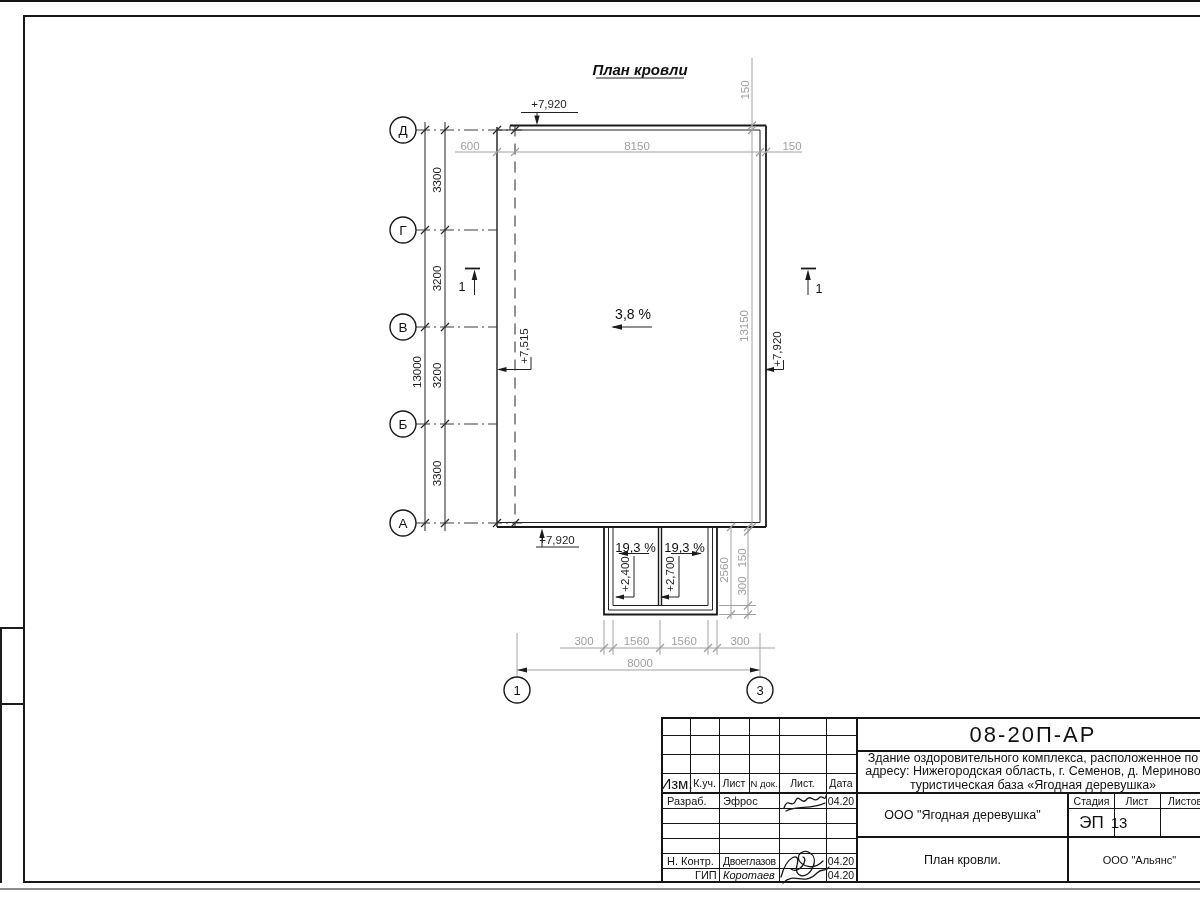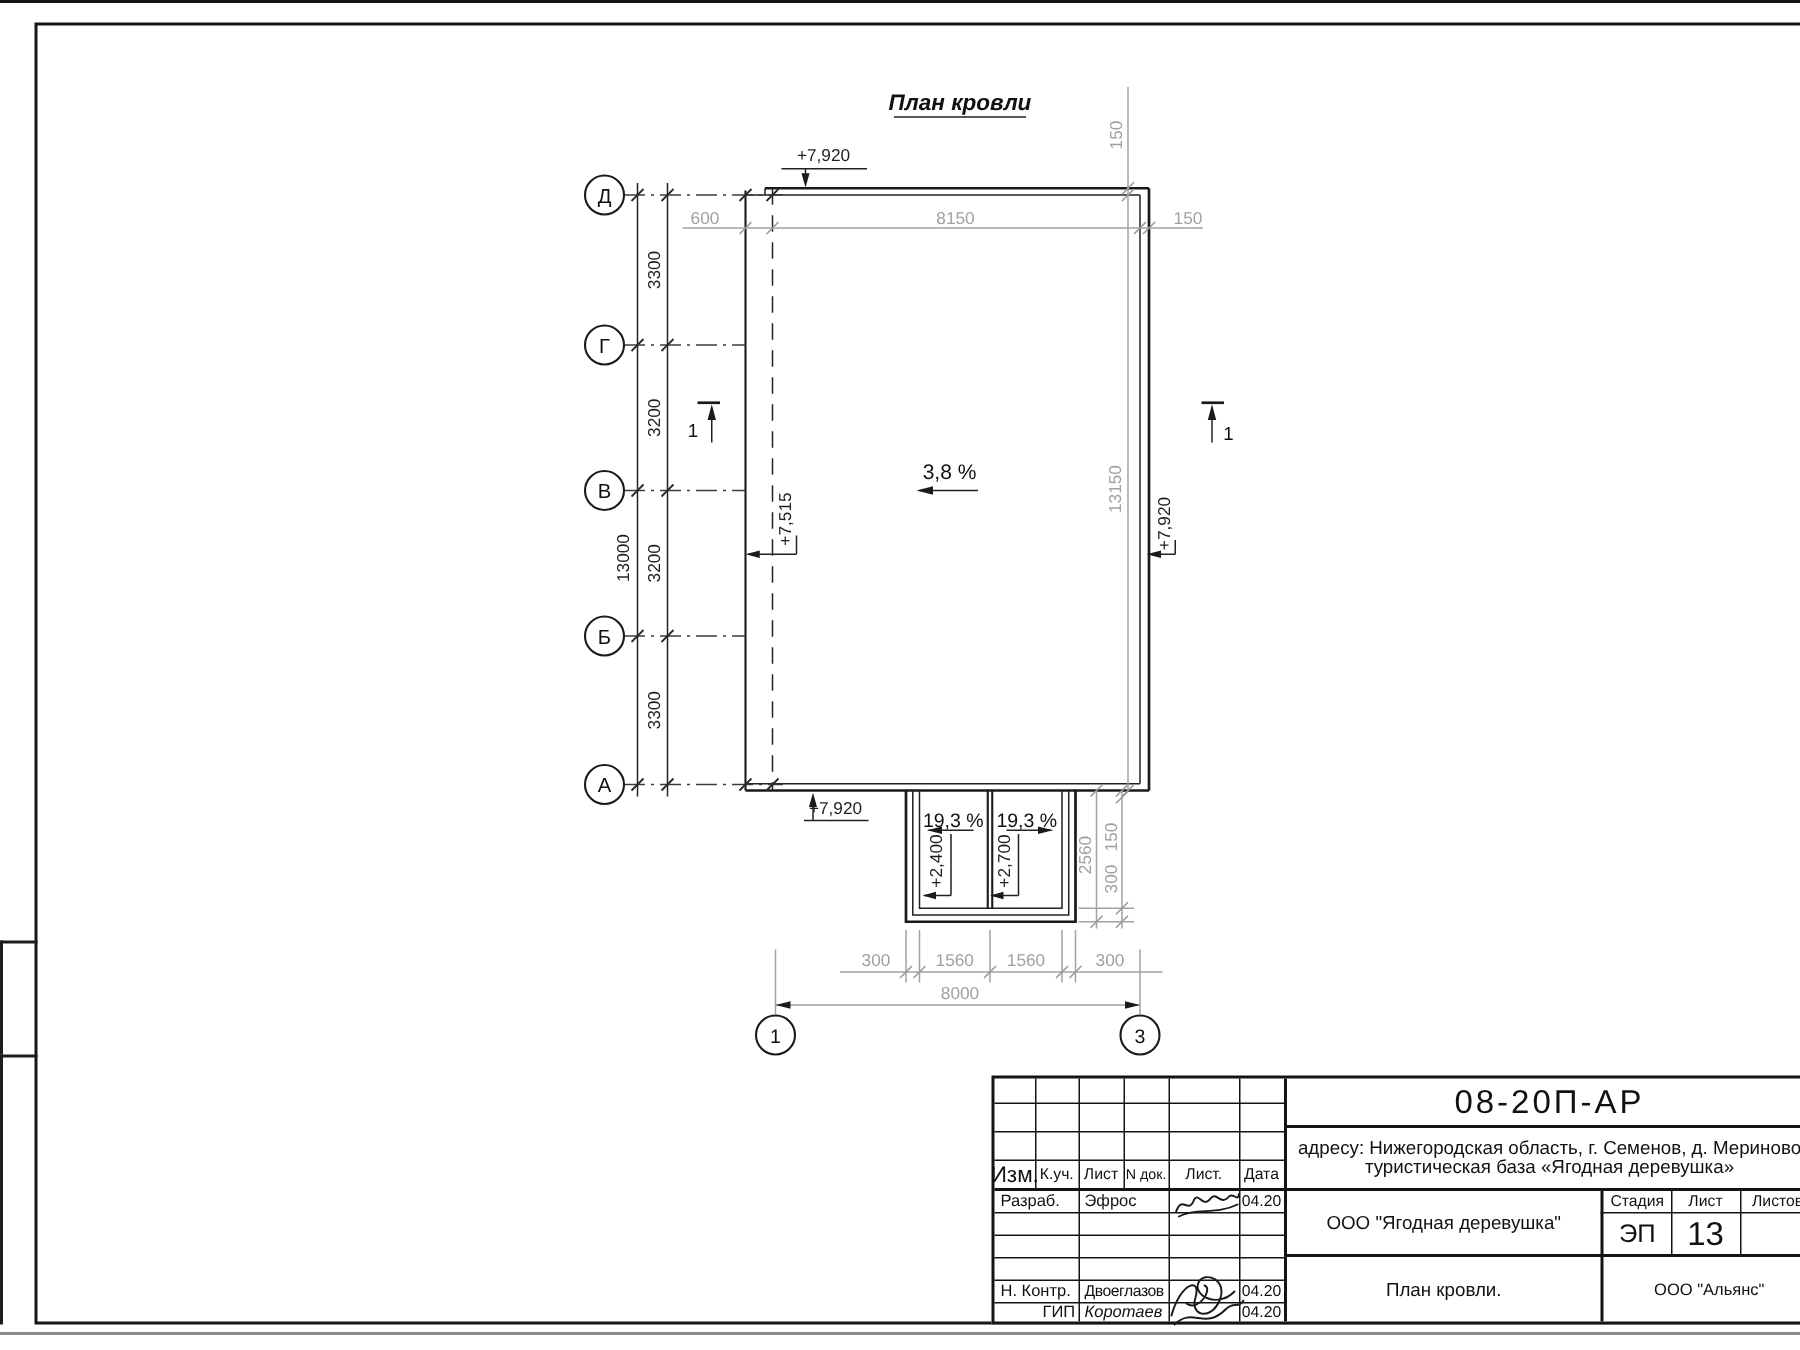--- a/index.html
+++ b/index.html
@@ -250,30 +250,31 @@
   <div class="cell" style="left:163px;top:74px;width:30px;height:15px;font-size:10.5px;">04.20</div>
   <div class="cell left" style="left:0;top:135px;width:56px;height:14px;">Н. Контр.</div>
   <div class="cell left" style="left:56px;top:135px;width:60px;height:14px;font-size:10.5px;letter-spacing:-0.3px;">Двоеглазов</div>
   <div class="cell" style="left:163px;top:135px;width:30px;height:14px;font-size:10.5px;">04.20</div>
   <div class="cell left" style="left:0;top:150px;width:56px;height:12px;padding-left:32px;">ГИП</div>
   <div class="cell left" style="left:56px;top:150px;width:60px;height:12px;font-style:italic;">Коротаев</div>
   <div class="cell" style="left:163px;top:150px;width:30px;height:12px;font-size:10.5px;">04.20</div>
 
   <div class="cell" style="left:193px;top:0;width:354px;height:31px;font-size:22px;letter-spacing:2px;">08-20П-АР</div>
   <div style="position:absolute;left:193px;top:33px;width:354px;height:40px;display:flex;flex-direction:column;align-items:center;justify-content:center;font-size:12.5px;line-height:13.5px;color:#111;white-space:nowrap;">
+    <div>Здание оздоровительного комплекса, расположенное по</div>
     <div>адресу: Нижегородская область, г. Семенов, д. Мериново</div>
     <div>туристическая база «Ягодная деревушка»</div>
   </div>
   <div class="cell" style="left:195px;top:75px;width:209px;height:42px;font-size:12.5px;">ООО "Ягодная деревушка"</div>
   <div class="cell" style="left:195px;top:119px;width:209px;height:43px;font-size:12.5px;">План кровли.</div>
   <div class="cell" style="left:406px;top:74px;width:45px;height:15px;font-size:10.5px;">Стадия</div>
   <div class="cell" style="left:451px;top:74px;width:46px;height:15px;font-size:10.5px;">Лист</div>
   <div class="cell" style="left:497px;top:74px;width:50px;height:15px;font-size:10.5px;justify-content:flex-start;padding-left:8px;">Листов</div>
   <div class="cell" style="left:406px;top:90px;width:45px;height:27px;font-size:17px;">ЭП</div>
-  <div class="cell" style="left:451px;top:90px;width:46px;height:27px;font-size:22px;">13</div>
+  <div class="cell" style="left:433px;top:90px;width:46px;height:27px;font-size:15px;">13</div>
   <div class="cell" style="left:406px;top:119px;width:141px;height:43px;font-size:11px;">ООО "Альянс"</div>
 
   <svg class="sig-svg" style="left:118px;top:73px;" width="46" height="22" viewBox="0 0 46 22">
     <path d="M3,16 C7,4 11,18 15,8 C18,2 21,14 26,7 C30,2 33,12 38,6 C41,2 44,10 45,4"></path>
     <path d="M5,19 C16,13 30,18 44,11"></path>
   </svg>
   <svg class="sig-svg" style="left:110px;top:126px;" width="58" height="46" viewBox="0 0 58 46">
     <path d="M8,32 C14,10 28,6 24,20 C20,32 34,36 40,22 C46,8 30,2 26,10 C22,18 38,28 50,16"></path>
     <path d="M10,38 C22,26 30,42 44,28 C50,22 52,28 56,22"></path>
     <path d="M18,24 C26,30 36,14 30,12"></path>

